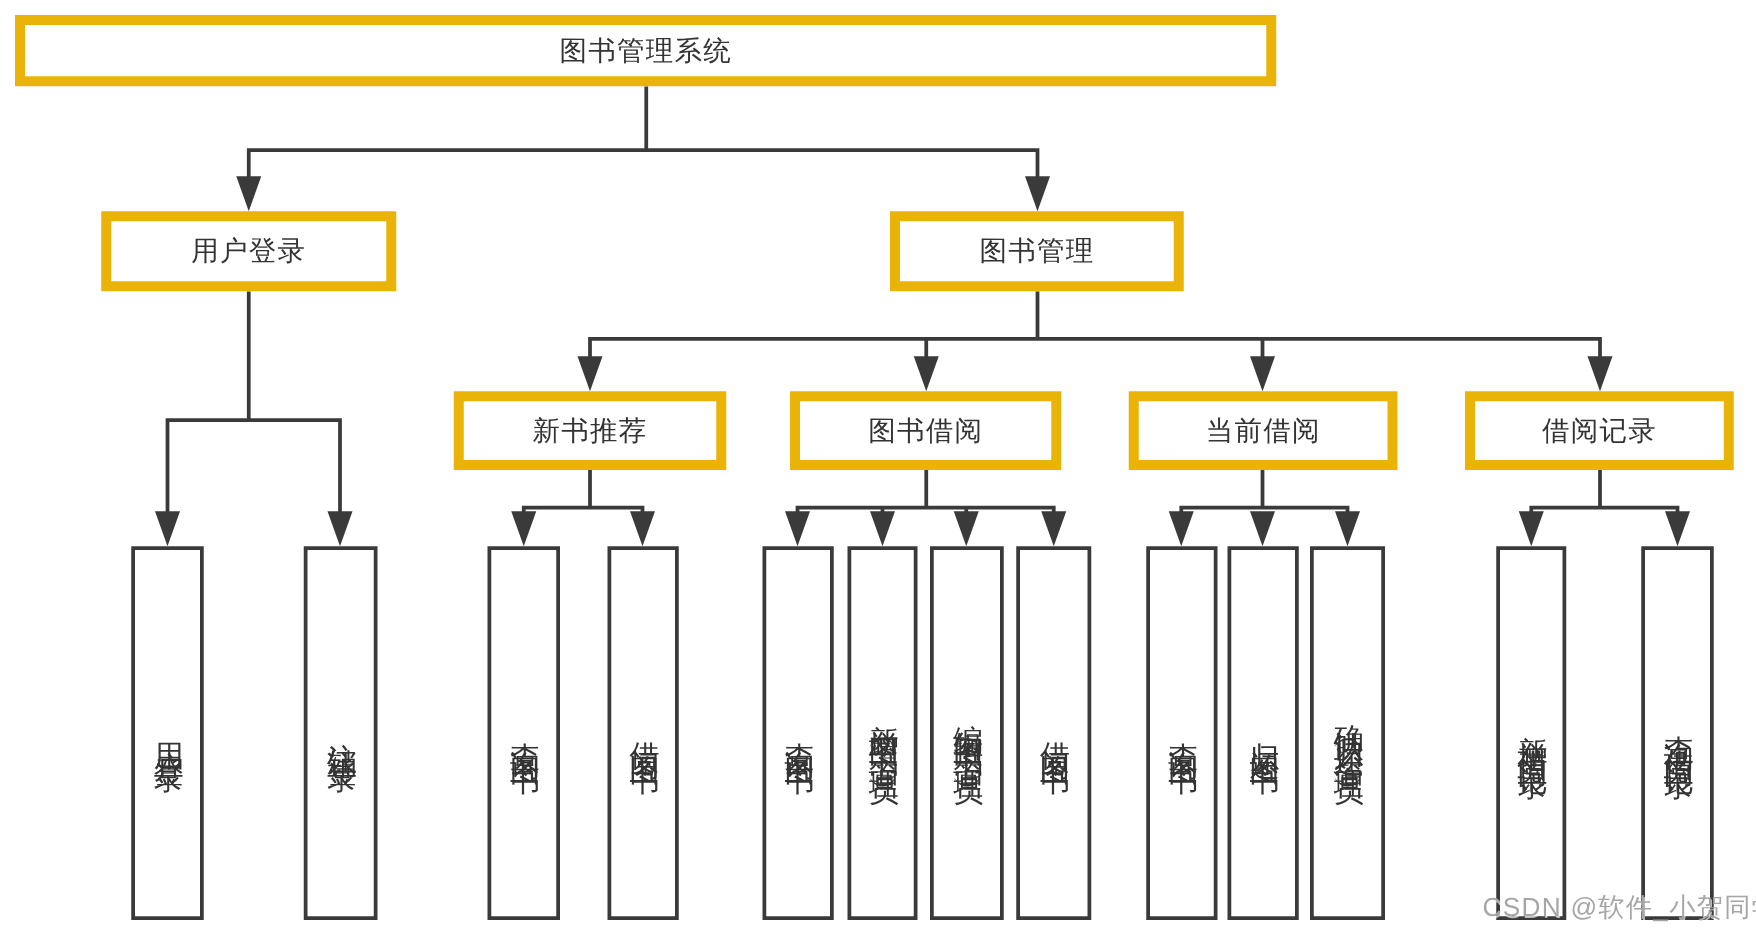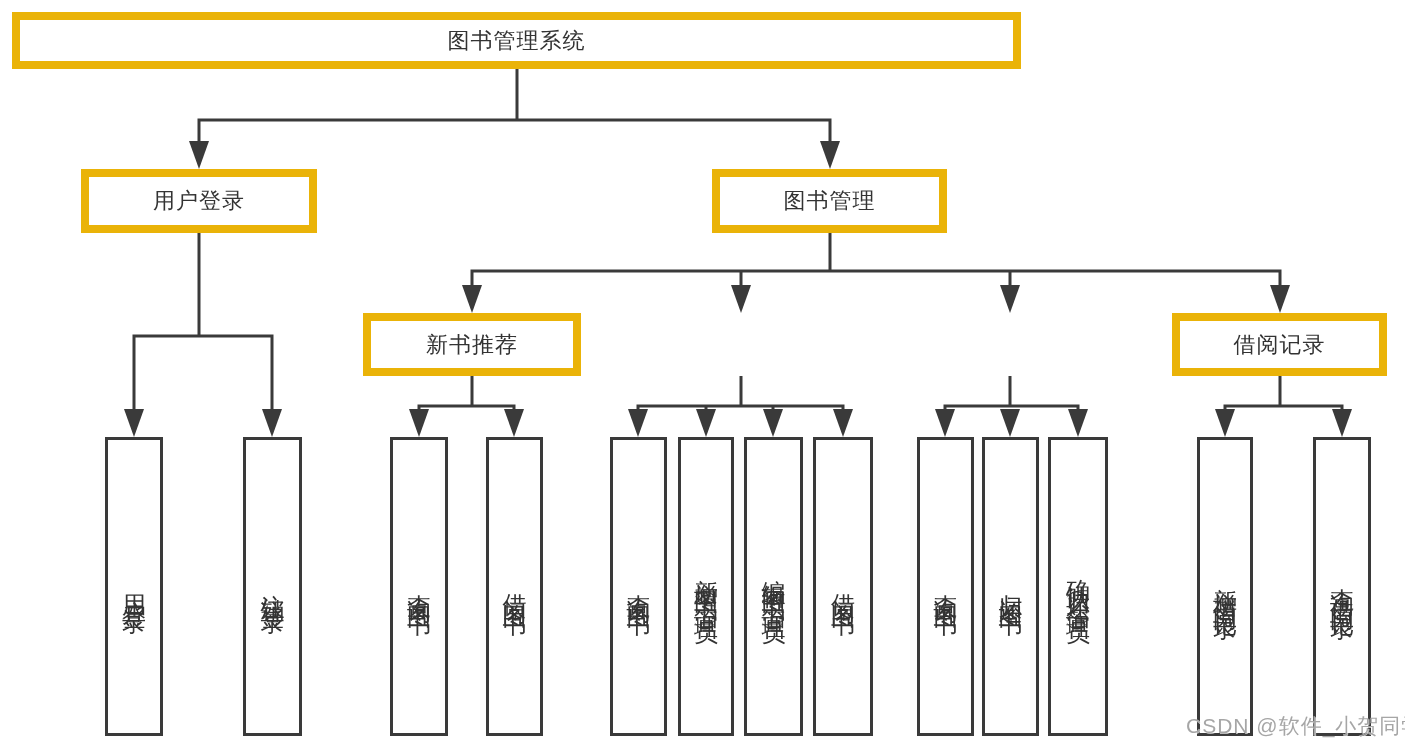--- a/index.html
+++ b/index.html
@@ -105,20 +105,26 @@
   <div class="hbox" style="left:81px;top:169px;width:236px;height:64px;">
     <span>用户登录</span>
   </div>
   <div class="hbox" style="left:712px;top:169px;width:235px;height:64px;text-align:center;">
     <span>图书管理</span>
   </div>
 
   <div class="hbox" style="left:363px;top:313px;width:218px;height:63px;">
     <span>新书推荐</span>
   </div>
+  <div class="hbox" style="left:632px;top:313px;width:217px;height:63px;">
+    <span>图书借阅</span>
+  </div>
+  <div class="hbox" style="left:903px;top:313px;width:215px;height:63px;">
+    <span>当前借阅</span>
+  </div>
   <div class="hbox" style="left:1172px;top:313px;width:215px;height:63px;">
     <span>借阅记录</span>
   </div>
 
   <div class="vbox" style="left:105px;width:58px;">
     <span class="vtext">用户登录</span>
   </div>
   <div class="vbox" style="left:243px;width:59px;">
     <span class="vtext">注销登录</span>
   </div>

